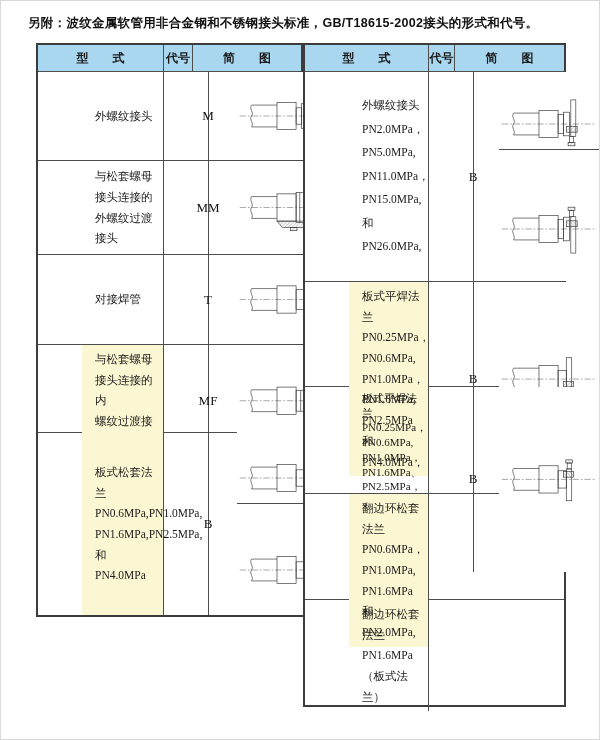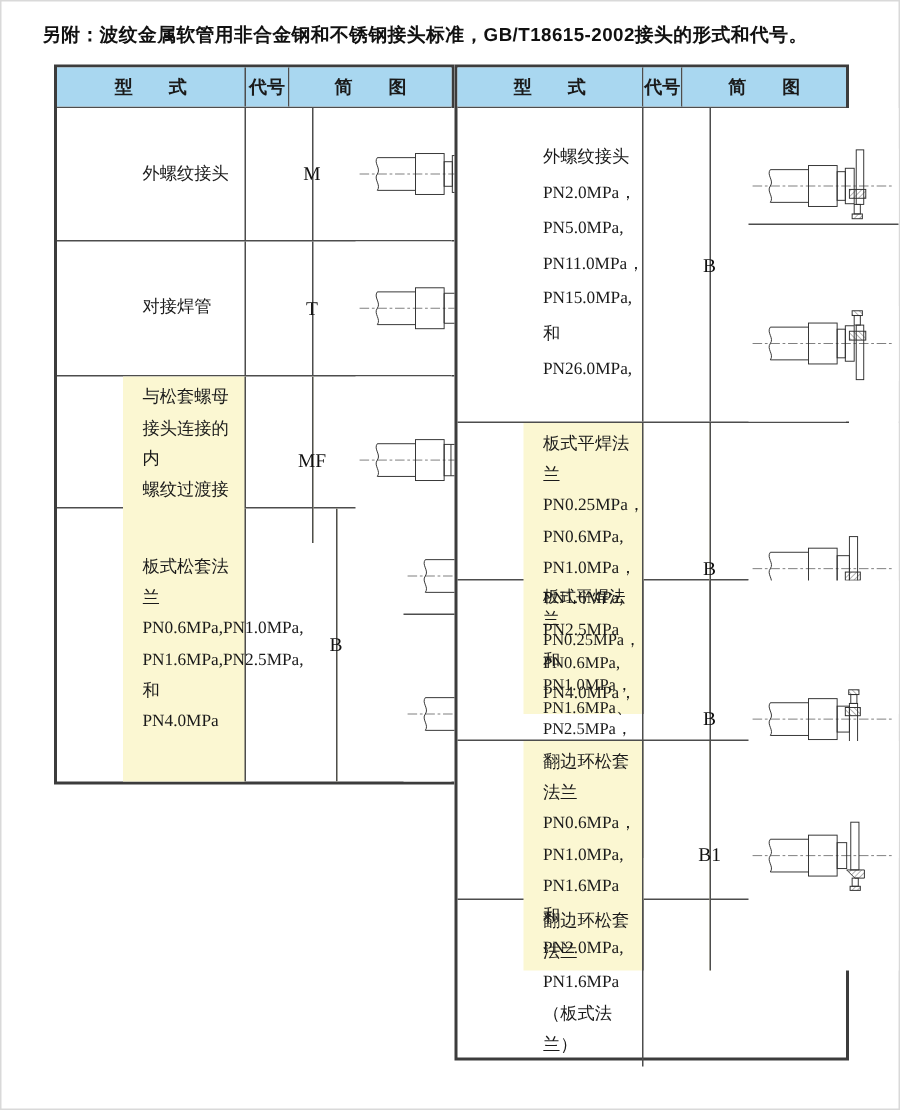--- a/index.html
+++ b/index.html
@@ -19,21 +19,21 @@
   .tbl-right{left:303px;width:259px;}
   .hdr{display:grid;height:26px;border-bottom:1px solid #4d4d4d;}
   .tbl-left .hdr{grid-template-columns:126px 29px 1fr;}
   .tbl-right .hdr{grid-template-columns:124px 26px 1fr;}
   .hdr>div{
     background:var(--header-bg,#a9d7f0);display:flex;align-items:center;justify-content:center;
     font-size:12px;font-weight:700;border-right:1px solid #4d4d4d;white-space:pre;
   }
   .hdr>div:last-child{border-right:none;}
   .row{display:grid;border-bottom:1px solid #4d4d4d;}
-  .row:last-child{border-bottom:none;gap:16px;}
+  .row:last-child{border-bottom:none;}
   .tbl-left .row{grid-template-columns:126px 29px 1fr;}
   .tbl-right .row{grid-template-columns:124px 26px 1fr;}
   .cell{border-right:1px solid #4d4d4d;box-sizing:border-box;margin-left:44px;}
   .cell:last-child,.cell.diag{border-right:none;}
   .type{
     display:flex;flex-direction:column;justify-content:center;
     padding:4px 6px 4px 13px;font-size:11.5px;line-height:1.8;
     white-space:pre-line;font-family:"Liberation Serif","DejaVu Serif",serif;
   }
   .type.tight{line-height:1.34;font-size:11px;}
@@ -159,20 +159,32 @@
     <div class="cell diag">
       <svg class="dg" viewBox="0 0 220 110" preserveAspectRatio="xMidYMid meet">
           <use href="#g-cl"></use>
           <use href="#g-hose"></use>
           <use href="#g-m"></use>
         </svg>
     </div>
   </div>
 
 
+  <div class="row" style="height:93px">
+    <div class="cell type">与松套螺母接头连接的
+外螺纹过渡接头</div>
+    <div class="cell code">MM</div>
+    <div class="cell diag">
+      <svg class="dg" viewBox="0 0 220 110" preserveAspectRatio="xMidYMid meet">
+          <use href="#g-cl"></use>
+          <use href="#g-hose"></use>
+          <use href="#g-mm"></use>
+        </svg>
+    </div>
+  </div>
 
   <div class="row" style="height:89px">
     <div class="cell type">对接焊管</div>
     <div class="cell code">T</div>
     <div class="cell diag">
       <svg class="dg" viewBox="0 0 220 110" preserveAspectRatio="xMidYMid meet">
           <use href="#g-cl"></use>
           <use href="#g-hose"></use>
           <use href="#g-t"></use>
         </svg>
@@ -277,21 +289,20 @@
           <use href="#g-hose"></use>
           <use href="#g-wf" transform="translate(0,110) scale(1,-1)"></use>
         </svg>
     </div>
   </div>
 
   <div class="row" style="height:105px">
     <div class="cell type hl">翻边环松套法兰
 PN0.6MPa，PN1.0MPa,
 PN1.6MPa和PN2.0MPa,</div>
-    <div class="cell code hl">B1</div>
     <div class="cell diag">
       <svg class="dg" viewBox="0 0 220 110" preserveAspectRatio="xMidYMid meet">
           <use href="#g-cl"></use>
           <use href="#g-hose"></use>
           <use href="#g-b1"></use>
         </svg>
     </div>
   </div>
 
   <div class="row" style="height:105px">

